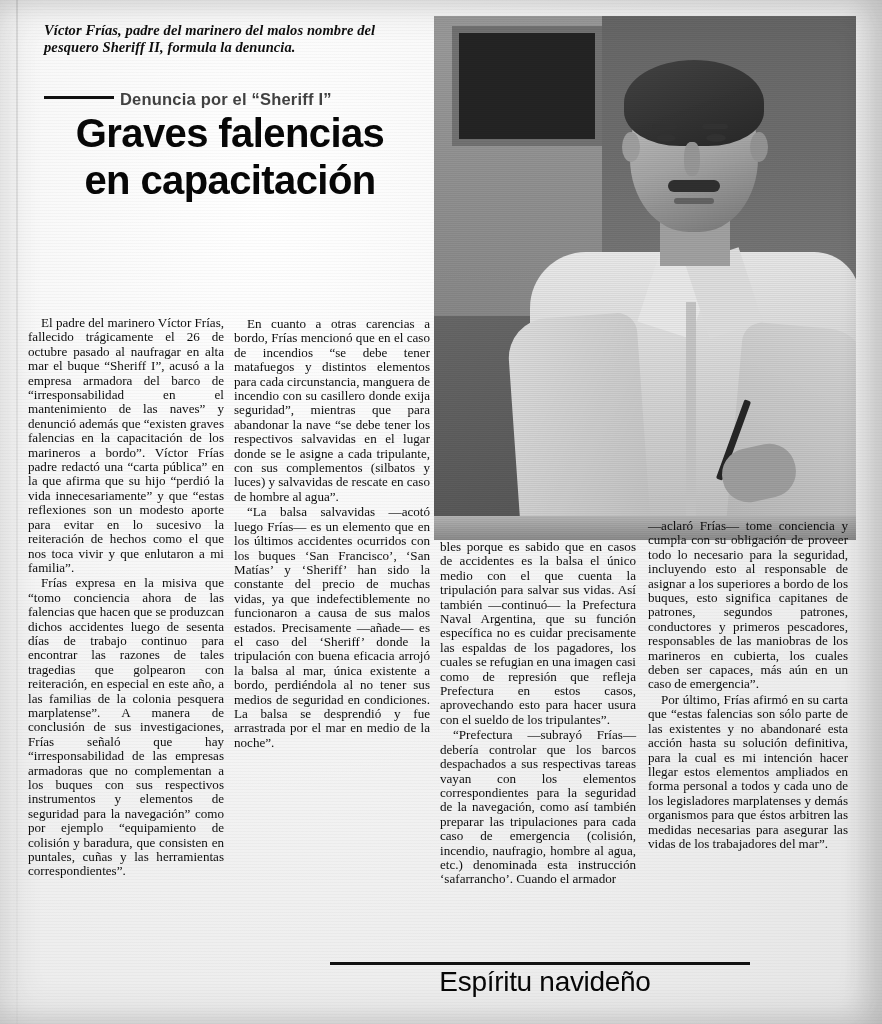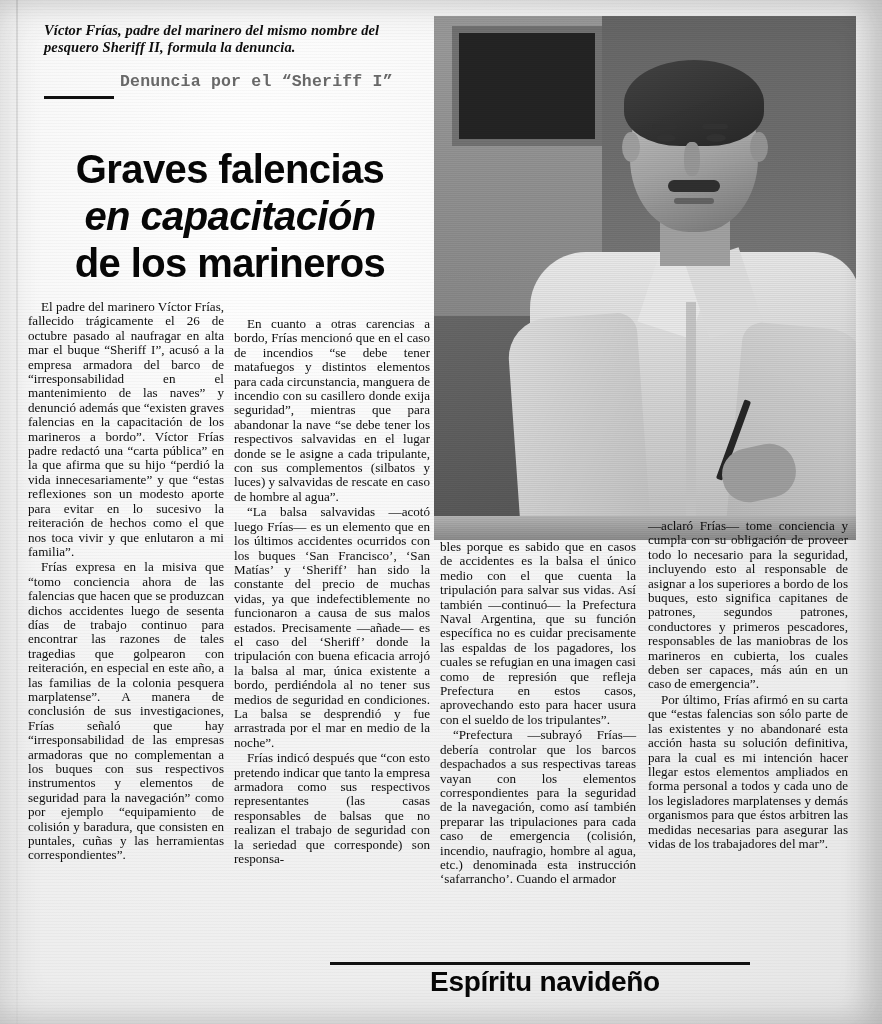--- a/index.html
+++ b/index.html
@@ -31,45 +31,45 @@
     position:absolute;left:44px;top:22px;width:380px;
     font-family:"Liberation Serif", serif;
     font-size:14.5px;line-height:17px;font-weight:700;
     font-style:italic;
     color:#15130f;
     letter-spacing:0.1px;
   }
 
   
   .denuncia{
-    position:absolute;left:120px;top:72px;
-    font-family:Liberation Mono, monospace;
+    position:absolute;left:120px;top:90px;
+    font-family:Liberation Sans, sans-serif;
     font-weight:bold;
     font-size:16.5px;
-    color:#a16207;
+    color:#a21caf;
     letter-spacing:0.2px;
   }
   .rule-left{
     position:absolute;left:44px;top:96px;width:70px;height:3px;background:#17140f;
   }
 
   
   .headline{
     position:absolute;left:40px;top:110px;width:380px;
     font-family:"Liberation Sans", sans-serif;
     font-weight:bold;
     font-size:40px;
     line-height:47px;
     color:#0d0b08;
     text-align:center;
     letter-spacing:-0.6px;
   }
   .headline div{white-space:nowrap;}
-  .hl1{text-align:center;margin-top:36px;}
-  .hl2{text-align:center;font-style:italic;}
+  .hl1{text-align:center;}
+  .hl2{text-align:center;}
   .hl3{text-align:center;}
 
   
   .photo{
     position:absolute;left:434px;top:16px;width:422px;height:524px;
     overflow:hidden;
     background:#6d6a63;
   }
   .photo .frame{
     position:absolute;inset:0;
@@ -163,33 +163,33 @@
     font-size:13.1px;
     line-height:14.4px;
     text-align:justify;
     color:#14110d;
     -webkit-hyphens:auto;hyphens:auto;
     word-spacing:-0.2px;
   }
   .col p{margin:0 0 1px 0;text-indent:13px;}
   .col p.noind{text-indent:0;font-family:Liberation Serif, serif;}
 
-  #col1{left:28px;top:300px;width:196px;}
+  #col1{left:28px;top:316px;width:196px;}
   #col2{left:234px;top:317px;width:196px;}
   #col3{left:440px;top:540px;width:196px;}
   #col4{left:648px;top:519px;width:200px;}
 
   
   .bottom-rule{
     position:absolute;left:330px;top:962px;width:420px;height:3px;background:#17140f;
   }
   .espiritu{
     position:absolute;left:330px;top:966px;width:430px;
     font-family:"Liberation Sans", sans-serif;
-    font-weight:bold;font-size:28px;color:#0d0b08;
+    font-weight:normal;font-size:28px;color:#0d0b08;
     text-align:center;letter-spacing:-0.3px;
   }
   .bottom-stub{
     position:absolute;left:470px;top:1008px;width:260px;
     font-family:"Liberation Sans", sans-serif;
     font-weight:bold;font-size:14px;color:#2a2721;
     text-align:center;opacity:.55;
   }
   .edge-shadow{
     position:absolute;inset:0;
@@ -202,29 +202,28 @@
   }
 </style>
 </head>
 <body>
 
 <div class="page">
   <div class="content">
 
     <div class="left-margin-line"></div>
 
-    <div class="kicker-line">Víctor Frías, padre del marinero del mismo nombre del pesquero Sheriff II, formula la denuncia.</div>
+    <div class="kicker-line">Víctor Frías, padre del marinero del malos nombre del pesquero Sheriff II, formula la denuncia.</div>
 
     <div class="rule-left"></div>
     <div class="denuncia">Denuncia por el “Sheriff I”</div>
 
     <div class="headline">
       <div class="hl1">Graves falencias</div>
       <div class="hl2">en capacitación</div>
-      <div class="hl3">de los marineros</div>
     </div>
 
     <div class="photo">
       <div class="frame"></div>
       <div class="wall"></div>
       <div class="walldark"></div>
       <div class="window"></div>
       <div class="body"></div>
       <div class="arm-l"></div>
       <div class="arm-r"></div>
@@ -250,21 +249,20 @@
     </div>
 
     <div class="col" id="col1">
       <p>El padre del marinero Víctor Frías, fallecido trágicamente el 26 de octubre pasado al naufragar en alta mar el buque “Sheriff I”, acusó a la empresa armadora del barco de “irresponsabilidad en el mantenimiento de las naves” y denunció además que “existen graves falencias en la capacitación de los marineros a bordo”. Víctor Frías padre redactó una “carta pública” en la que afirma que su hijo “perdió la vida innecesariamente” y que “estas reflexiones son un modesto aporte para evitar en lo sucesivo la reiteración de hechos como el que nos toca vivir y que enlutaron a mi familia”.</p>
       <p>Frías expresa en la misiva que “tomo conciencia ahora de las falencias que hacen que se produzcan dichos accidentes luego de sesenta días de trabajo continuo para encontrar las razones de tales tragedias que golpearon con reiteración, en especial en este año, a las familias de la colonia pesquera marplatense”. A manera de conclusión de sus investigaciones, Frías señaló que hay “irresponsabilidad de las empresas armadoras que no complementan a los buques con sus respectivos instrumentos y elementos de seguridad para la navegación” como por ejemplo “equipamiento de colisión y baradura, que consisten en puntales, cuñas y las herramientas correspondientes”.</p>
     </div>
 
     <div class="col" id="col2">
       <p>En cuanto a otras carencias a bordo, Frías mencionó que en el caso de incendios “se debe tener matafuegos y distintos elementos para cada circunstancia, manguera de incendio con su casillero donde exija seguridad”, mientras que para abandonar la nave “se debe tener los respectivos salvavidas en el lugar donde se le asigne a cada tripulante, con sus complementos (silbatos y luces) y salvavidas de rescate en caso de hombre al agua”.</p>
       <p>“La balsa salvavidas —acotó luego Frías— es un elemento que en los últimos accidentes ocurridos con los buques ‘San Francisco’, ‘San Matías’ y ‘Sheriff’ han sido la constante del precio de muchas vidas, ya que indefectiblemente no funcionaron a causa de sus malos estados. Precisamente —añade— es el caso del ‘Sheriff’ donde la tripulación con buena eficacia arrojó la balsa al mar, única existente a bordo, perdiéndola al no tener sus medios de seguridad en condiciones. La balsa se desprendió y fue arrastrada por el mar en medio de la noche”.</p>
-      <p>Frías indicó después que “con esto pretendo indicar que tanto la empresa armadora como sus respectivos representantes (las casas responsables de balsas que no realizan el trabajo de seguridad con la seriedad que corresponde) son responsa-</p>
     </div>
 
     <div class="col" id="col3">
       <p class="noind">bles porque es sabido que en casos de accidentes es la balsa el único medio con el que cuenta la tripulación para salvar sus vidas. Así también —continuó— la Prefectura Naval Argentina, que su función específica no es cuidar precisamente las espaldas de los pagadores, los cuales se refugian en una imagen casi como de represión que refleja Prefectura en estos casos, aprovechando esto para hacer usura con el sueldo de los tripulantes”.</p>
       <p>“Prefectura —subrayó Frías— debería controlar que los barcos despachados a sus respectivas tareas vayan con los elementos correspondientes para la seguridad de la navegación, como así también preparar las tripulaciones para cada caso de emergencia (colisión, incendio, naufragio, hombre al agua, etc.) denominada esta instrucción ‘safarrancho’. Cuando el armador</p>
     </div>
 
     <div class="col" id="col4">
       <p class="noind">—aclaró Frías— tome conciencia y cumpla con su obligación de proveer todo lo necesario para la seguridad, incluyendo esto al responsable de asignar a los superiores a bordo de los buques, esto significa capitanes de patrones, segundos patrones, conductores y primeros pescadores, responsables de las maniobras de los marineros en cubierta, los cuales deben ser capaces, más aún en un caso de emergencia”.</p>
       <p>Por último, Frías afirmó en su carta que “estas falencias son sólo parte de las existentes y no abandonaré esta acción hasta su solución definitiva, para la cual es mi intención hacer llegar estos elementos ampliados en forma personal a todos y cada uno de los legisladores marplatenses y demás organismos para que éstos arbitren las medidas necesarias para asegurar las vidas de los trabajadores del mar”.</p>

